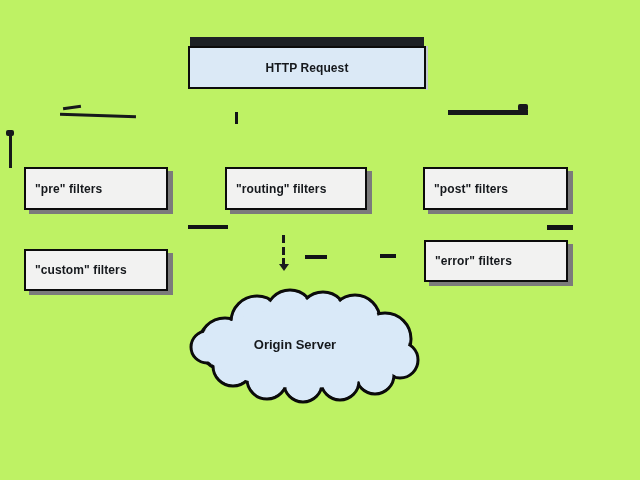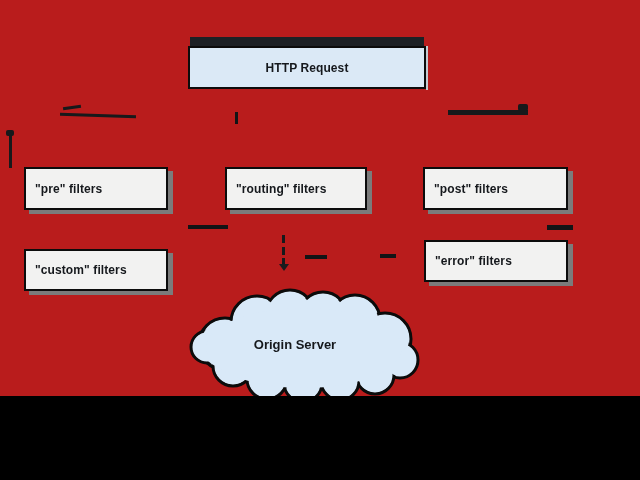--- a/index.html
+++ b/index.html
@@ -1,17 +1,17 @@
 <!DOCTYPE html>
 <html><head>
 <meta charset="utf-8">
 <style>
   html,body{margin:0;padding:0;background:#000;}
   #stage{
-    position:relative;width:640px;height:396px;background:#b91c1c;
+    position:relative;width:640px;height:480px;background:#bef264;
     overflow:hidden;font-family:"Liberation Sans",sans-serif;
   }
   
   .node{
     position:absolute;box-sizing:border-box;border:2px solid #0c0c0c;
     display:flex;align-items:center;color:#15181c;font-weight:bold;
     font-size:12px;letter-spacing:0.1px;
   }
   .blue{background:#dbe9f6;justify-content:center;}
   .gray{background:#f2f2f1;justify-content:flex-start;padding-left:9px;

